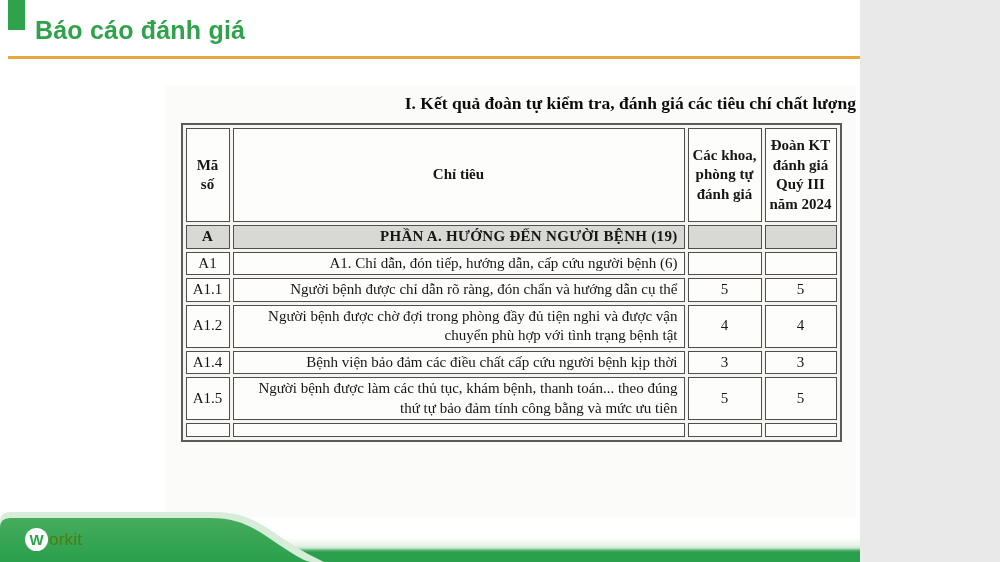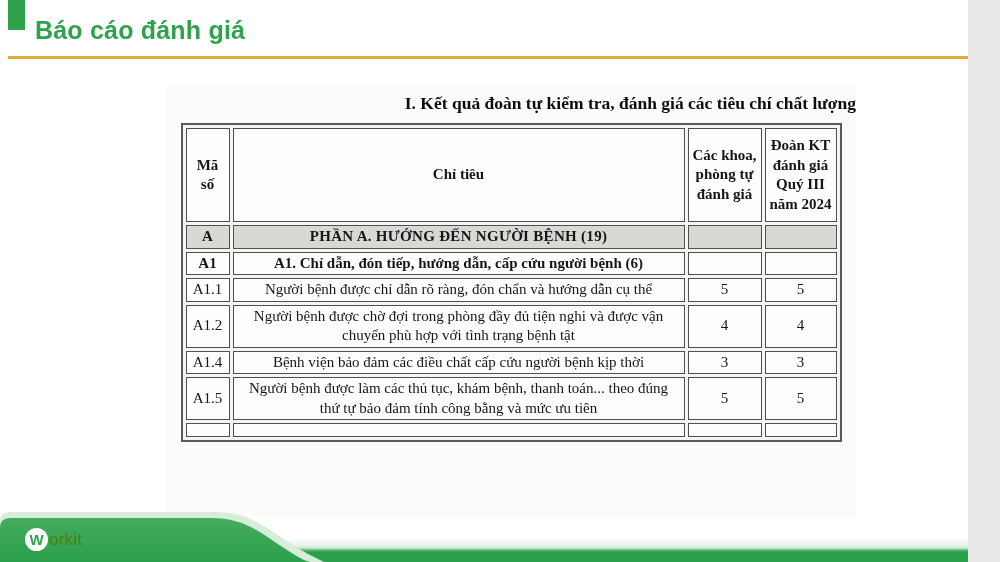--- a/index.html
+++ b/index.html
@@ -6,21 +6,21 @@
     --brand-green:#2FA24C;
     --divider-orange:#E9A83E;
     --footer-green:#2AA04D;
     --footer-light-green:#D7ECD9;
     --section-row-gray:#D8D8D5;
     --table-border:#4F4F4F;
   }
   *{margin:0;padding:0;box-sizing:border-box;}
   html,body{background:#e9e9e9;}
   .slide{
-    position:relative;width:968px;height:562px;background:#ffffff;
+    position:relative;width:860px;height:562px;background:#ffffff;
     overflow:hidden;font-family:"Liberation Sans",sans-serif;
   }
   
   .accent-bar{position:absolute;left:8px;top:0;width:17px;height:30px;background:var(--brand-green);}
   .page-title{
     position:absolute;left:35px;top:16px;font-size:25px;font-weight:bold;
     color:var(--brand-green);letter-spacing:0.2px;
   }
   .rule{position:absolute;left:8px;right:0;top:56px;height:3px;background:var(--divider-orange);}
   
@@ -38,25 +38,25 @@
   table.assess th,table.assess td{
     border:1.6px solid var(--table-border);background:#fdfdfc;
     font-size:15px;line-height:1.3;vertical-align:middle;
   }
   table.assess th{font-weight:bold;height:94px;padding:2px 3px;text-align:center;}
   col.c-code{width:44px;}
   col.c-label{width:452px;}
   col.c-self{width:74px;}
   col.c-team{width:72px;}
   td.code{height:21px;text-align:center;padding:1px 2px;}
-  td.label{height:21px;text-align:center;padding:1px 6px;}
+  td.label{height:21px;text-align:right;padding:1px 6px;}
   td.score{height:21px;text-align:center;font-size:16px;padding:1px 2px;}
   tr.section td{background:var(--section-row-gray);font-weight:bold;}
   tr.section td.label{letter-spacing:0.3px;}
-  tr.subsection td.code,tr.subsection td.label{font-weight:bold;}
+  tr.subsection td.code,tr.subsection td.label{font-weight:normal;}
   tr.partial td{height:14px;}
   
   .bottom-strip{
     position:absolute;left:0;right:0;bottom:0;height:24px;z-index:1;
     background:linear-gradient(180deg,rgba(255,255,255,0) 0%,#e7f3e9 30%,#cde7d3 42%,#64b87a 50%,var(--footer-green) 58%,var(--footer-green) 100%);
   }
   .footer-curve{position:absolute;left:0;bottom:0;z-index:2;display:block;}
   .logo{
     position:absolute;left:25px;top:528px;z-index:3;display:flex;align-items:center;gap:2px;
   }

